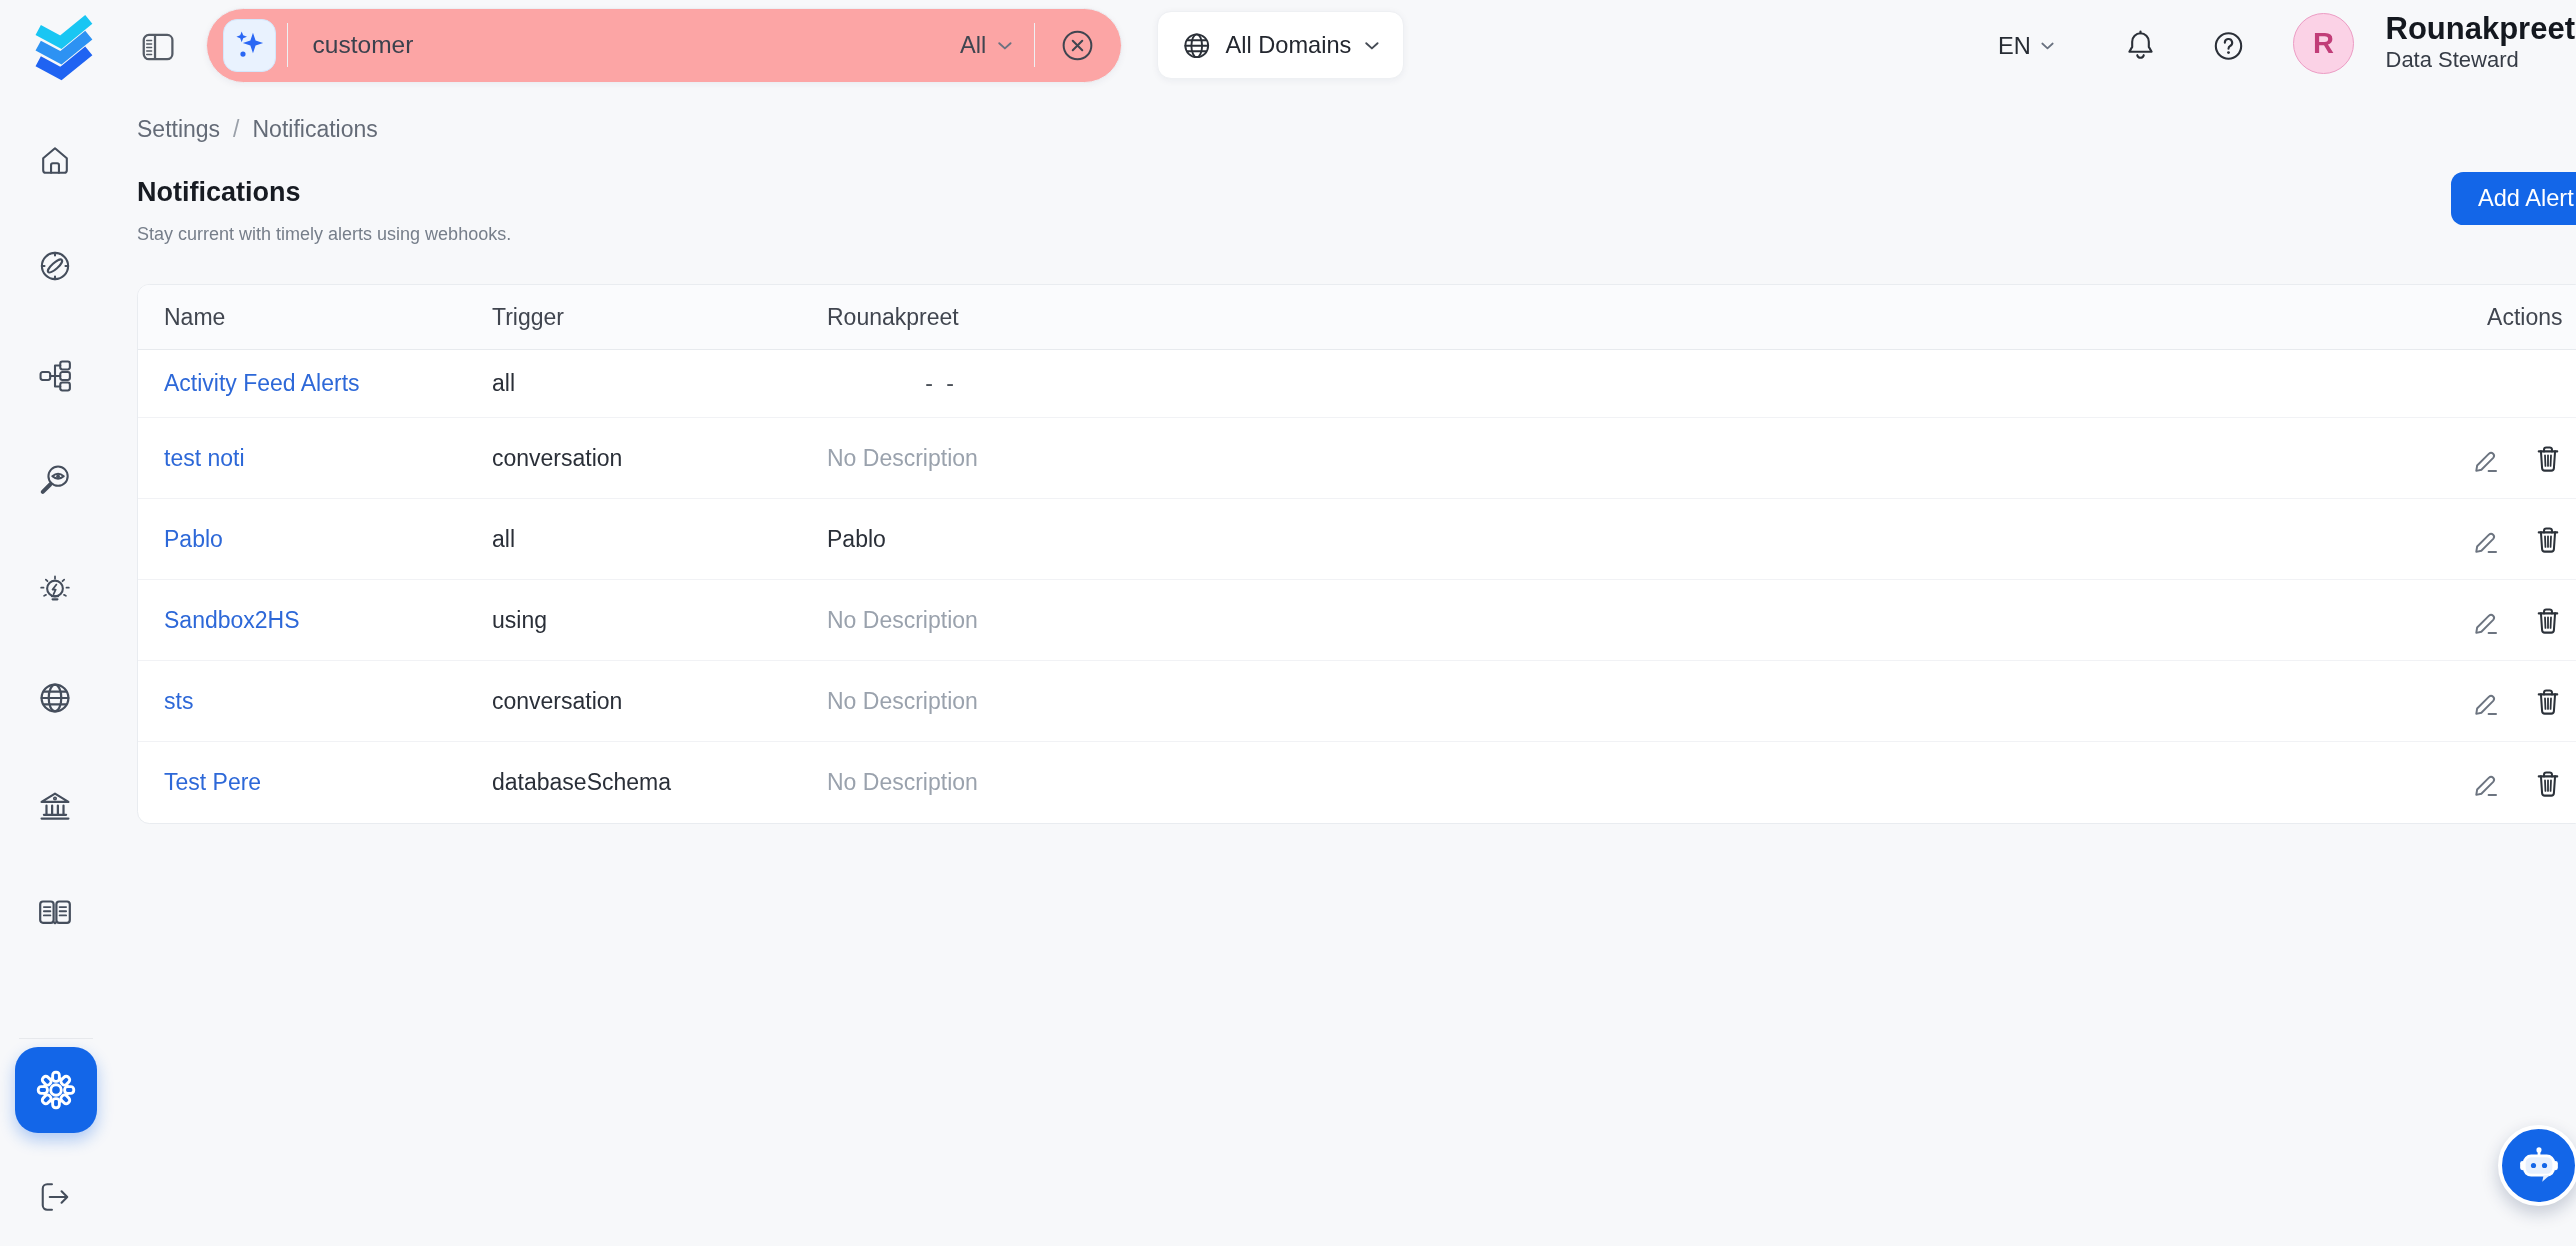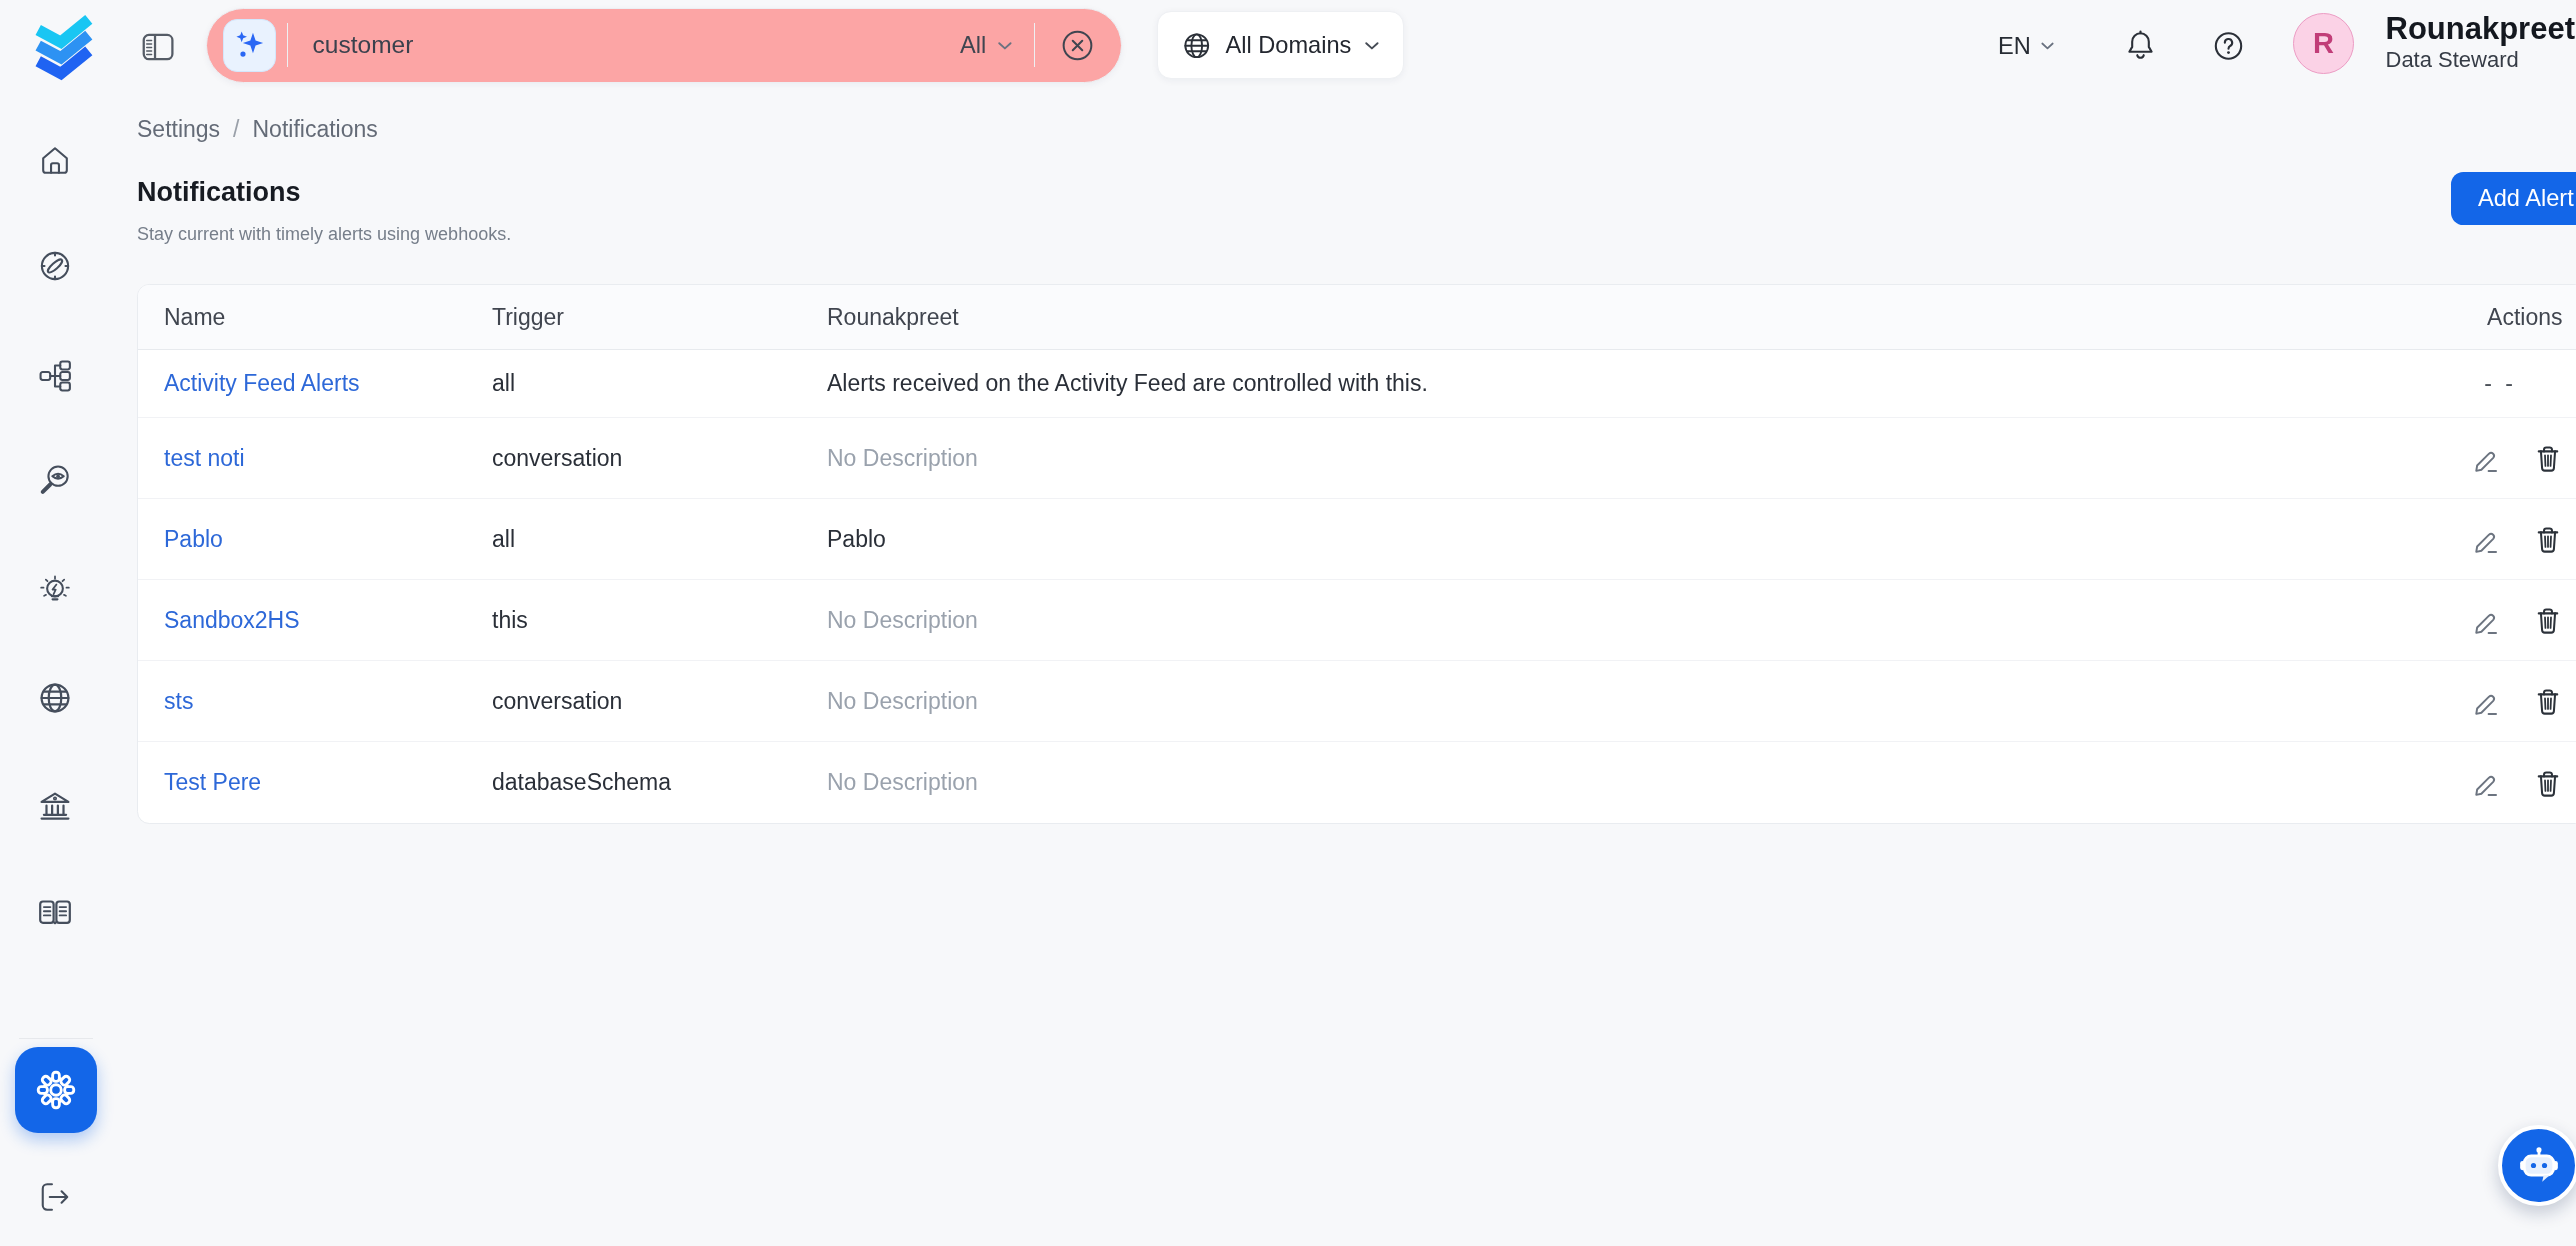--- a/index.html
+++ b/index.html
@@ -283,21 +283,20 @@
       <div class="col-trigger">Trigger</div>
       <div class="col-desc">Rounakpreet</div>
       <div class="col-actions">Actions</div>
     </div>
     <div>
         <div class="trow short">
       <div class="col-name">
         <a class="row-link">Activity Feed Alerts</a>
       </div>
       <div class="col-trigger cell-dark">all</div>
-      <div class="col-desc cell-dark">Alerts received on the Activity Feed are controlled with this.</div>
       <div class="col-actions actions-cell">
         <span class="dashes">- -</span>
 
       </div>
     </div>
         <div class="trow">
       <div class="col-name">
         <a class="row-link">test noti</a>
       </div>
       <div class="col-trigger cell-dark">conversation</div>
@@ -341,21 +340,21 @@
             <path d="M9 9.5 l1.3 19 a3 3 0 0 0 3 2.8 h7.4 a3 3 0 0 0 3 -2.8 L25 9.5" fill="none" stroke="#2c323a" stroke-width="2.3" stroke-linecap="round" stroke-linejoin="round"></path>
             <path d="M13.6 14 l.5 12 M17 14 v12 M20.4 14 l-.5 12" stroke="#2c323a" stroke-width="2" stroke-linecap="round"></path>
           </svg>
         </button>
       </div>
     </div>
         <div class="trow">
       <div class="col-name">
         <a class="row-link">Sandbox2HS</a>
       </div>
-      <div class="col-trigger cell-dark">this</div>
+      <div class="col-trigger cell-dark">using</div>
       <div class="col-desc muted">No Description</div>
       <div class="col-actions actions-cell">
 
         <button class="icon-btn">
           <svg width="29" height="29" viewBox="0 0 33 33">
             <path d="M7 24.5 L20.5 11 a3.4 3.4 0 0 1 4.8 4.8 L11.8 29.3 L6 30.6 Z" fill="none" stroke="#6c7480" stroke-width="2.2" stroke-linejoin="round"></path>
             <path d="M20 30.8 h8.5" stroke="#6c7480" stroke-width="2.2" stroke-linecap="round"></path>
           </svg>
         </button>
         <button class="icon-btn">

